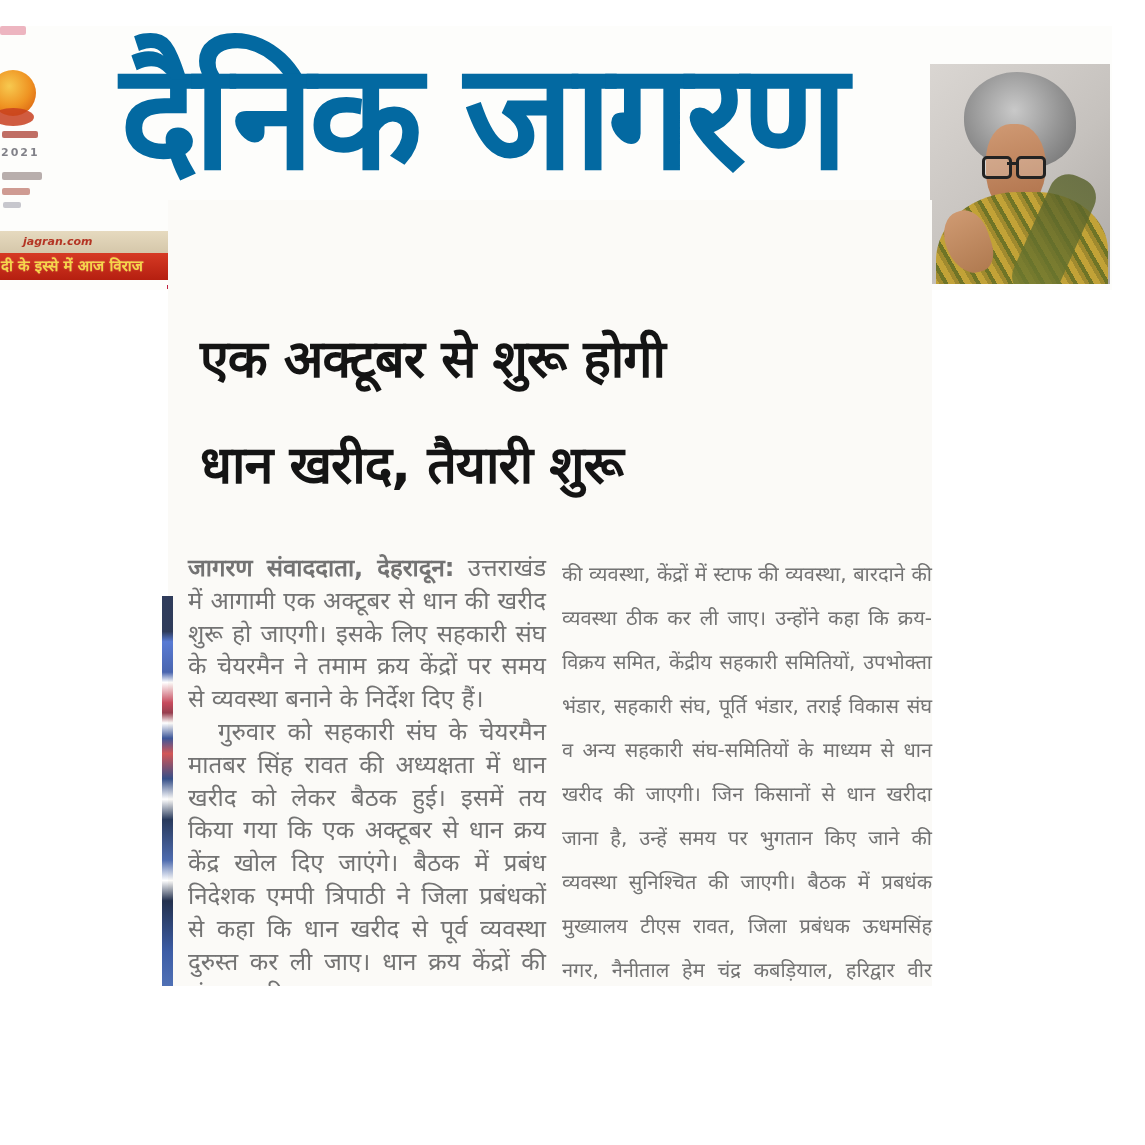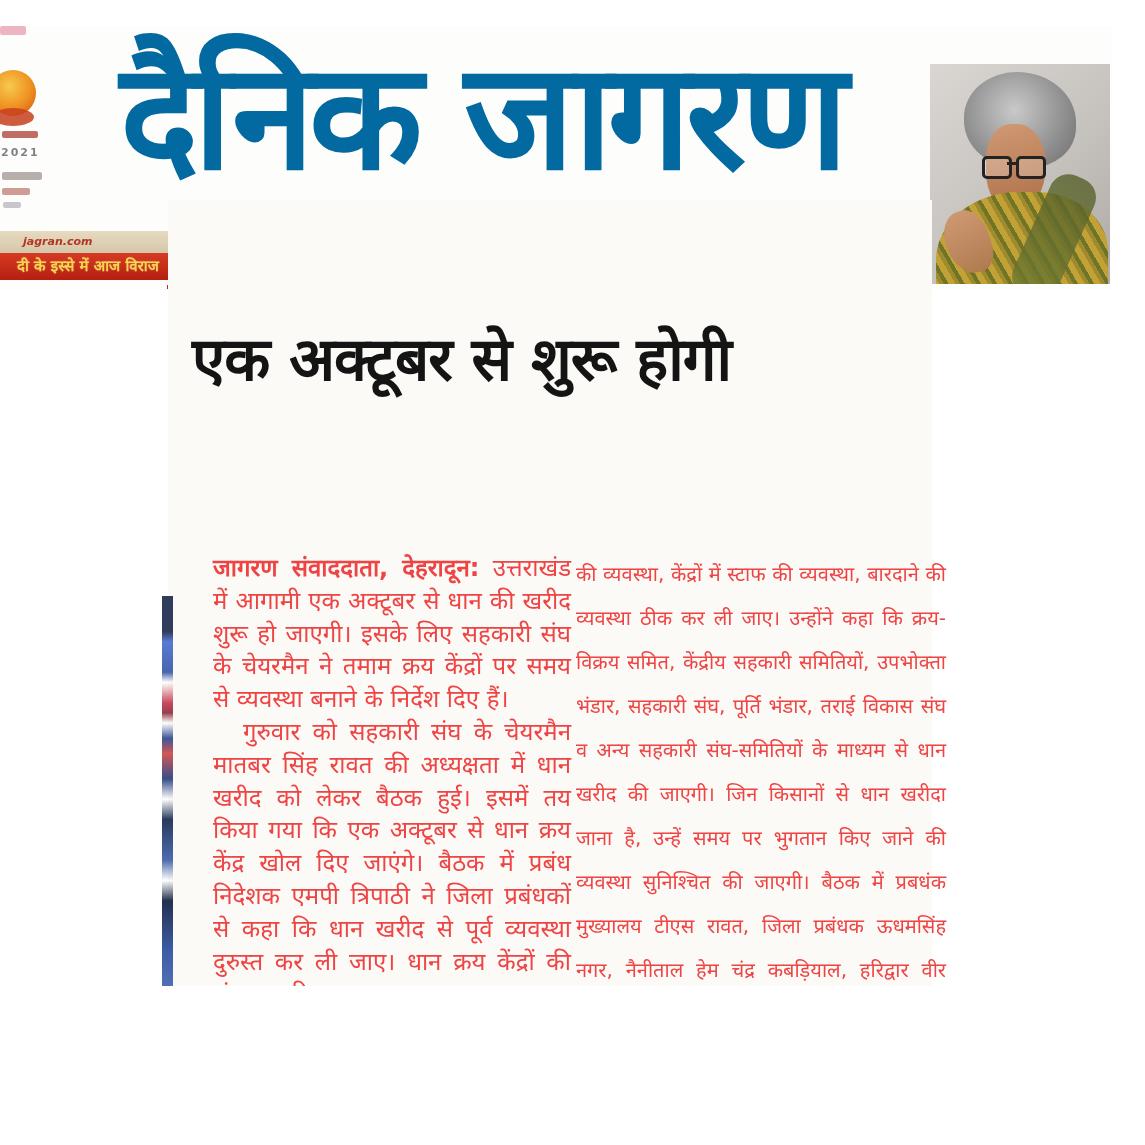--- a/index.html
+++ b/index.html
@@ -27,21 +27,21 @@
   .masthead-title{left:120px;top:40px;width:790px;font-size:148px;line-height:1.05;
                   font-weight:800;color:#0369a1;letter-spacing:-5px;white-space:nowrap;}
 
   .jagran-strip{left:0;top:231px;width:173px;height:22px;
                 background:linear-gradient(180deg,#e6dabf,#d5c7aa);overflow:hidden;}
   .jagran-url{font-size:11px;font-weight:bold;font-style:italic;color:#b43524;
               padding:4px 0 0 23px;display:block;white-space:nowrap;}
   .red-banner{left:0;top:253px;width:173px;height:27px;
               background:linear-gradient(180deg,#d63a24,#b51f10);overflow:hidden;}
   .red-banner span{display:block;font-size:15px;font-weight:bold;color:#f6d64a;
-                   line-height:27px;white-space:nowrap;padding-left:17px;
+                   line-height:27px;white-space:nowrap;padding-left:1px;
                    text-shadow:0 0 2px rgba(255,255,255,.25);}
   .red-underline{left:167px;top:285px;width:400px;height:4px;
                  background:linear-gradient(90deg,#c11f3e 0%,#c11f3e 55%,#e887a0 78%,rgba(255,255,255,0) 100%);}
 
   
   .photo{left:930px;top:64px;width:180px;height:220px;overflow:hidden;
          background:linear-gradient(135deg,#dad6d2 0%,#c6c2be 55%,#aeaaa6 100%);}
   .photo-hair{position:absolute;left:34px;top:8px;width:112px;height:96px;
               border-radius:52% 58% 46% 54%;
               background:radial-gradient(circle at 45% 40%,#c9c9c9,#949494 55%,#6f6f6f 95%);}
@@ -68,25 +68,25 @@
   .clipping{left:168px;top:200px;width:764px;height:945px;background:#fbfaf7;}
   .clip-edge{left:162px;top:596px;width:11px;height:508px;opacity:.92;
              background:linear-gradient(180deg,
                #1d2b4d 0%,#1d2b4d 7%,#4a6fd0 9%,#3a58a8 15%,rgba(0,0,0,0) 17%,
                #c23c50 21%,#8e2e40 23%,rgba(0,0,0,0) 25%,
                #2c4890 28%,#cf4848 31%,#24407e 36%,rgba(0,0,0,0) 40%,
                #16294e 44%,#3f5fa8 52%,rgba(0,0,0,0) 56%,
                #101f3f 60%,#2c4f9e 70%,#4468b2 78%,#0e1c38 88%,rgba(0,0,0,0) 94%);}
   .left-speck{left:116px;top:1096px;width:16px;height:4px;background:#2e2e2e;border-radius:2px;}
 
-  .headline{left:192px;top:306px;width:730px;color:#141414;font-weight:700;
-            font-size:60px;line-height:106px;letter-spacing:-1px;}
+  .headline{left:200px;top:306px;width:730px;color:#141414;font-weight:700;
+            font-size:52px;line-height:106px;letter-spacing:-1px;}
   .headline div{white-space:nowrap;}
 
-  .body-cols{left:188px;top:552px;width:744px;display:flex;gap:5px;color:#ef4444;margin-left:25px;}
+  .body-cols{left:188px;top:552px;width:744px;display:flex;gap:16px;color:#737373;}
   .col1{width:358px;font-size:24px;line-height:32.8px;text-align:justify;}
   .col2{width:370px;font-size:20px;line-height:44px;text-align:justify;}
   .col1 p,.col2 p{margin:0;}
   .col1 .p2{text-indent:30px;}
   .byline{font-weight:800;}
 
   .ink-blob{left:690px;top:1118px;width:20px;height:17px;border:2px solid #9a9aa2;
             border-radius:45% 55% 60% 40%;background:#fdfdfb;}
 </style>
 </head>
@@ -131,20 +131,21 @@
       <div class="photo-hand"></div>
     </div>
   </div>
 
   <div class="abs clipping"></div>
   <div class="abs clip-edge"></div>
   <div class="abs left-speck"></div>
 
   <div class="abs headline">
     <div>एक अक्टूबर से शुरू होगी</div>
+    <div>धान खरीद, तैयारी शुरू</div>
   </div>
 
   <div class="abs body-cols">
     <div class="col1">
       <p><span class="byline">जागरण संवाददाता, देहरादून:</span>
          <span>उत्तराखंड में आगामी एक अक्टूबर से धान की खरीद शुरू हो जाएगी। इसके लिए सहकारी संघ के चेयरमैन ने तमाम क्रय केंद्रों पर समय से व्यवस्था बनाने के निर्देश दिए हैं।</span></p>
       <p class="p2">गुरुवार को सहकारी संघ के चेयरमैन मातबर सिंह रावत की अध्यक्षता में धान खरीद को लेकर बैठक हुई। इसमें तय किया गया कि एक अक्टूबर से धान क्रय केंद्र खोल दिए जाएंगे। बैठक में प्रबंध निदेशक एमपी त्रिपाठी ने जिला प्रबंधकों से कहा कि धान खरीद से पूर्व व्यवस्था दुरुस्त कर ली जाए। धान क्रय केंद्रों की संख्या, परिवहन</p>
     </div>
     <div class="col2">
       <p>की व्यवस्था, केंद्रों में स्टाफ की व्यवस्था, बारदाने की व्यवस्था ठीक कर ली जाए। उन्होंने कहा कि क्रय-विक्रय समित, केंद्रीय सहकारी समितियों, उपभोक्ता भंडार, सहकारी संघ, पूर्ति भंडार, तराई विकास संघ व अन्य सहकारी संघ-समितियों के माध्यम से धान खरीद की जाएगी। जिन किसानों से धान खरीदा जाना है, उन्हें समय पर भुगतान किए जाने की व्यवस्था सुनिश्चित की जाएगी। बैठक में प्रबधंक मुख्यालय टीएस रावत, जिला प्रबंधक ऊधमसिंह नगर, नैनीताल हेम चंद्र कबड़ियाल, हरिद्वार वीर सिंह, देहरादून सुशील तिवाड़ी, यूएन कोठियाल आदि मौजूद रहे।</p>

